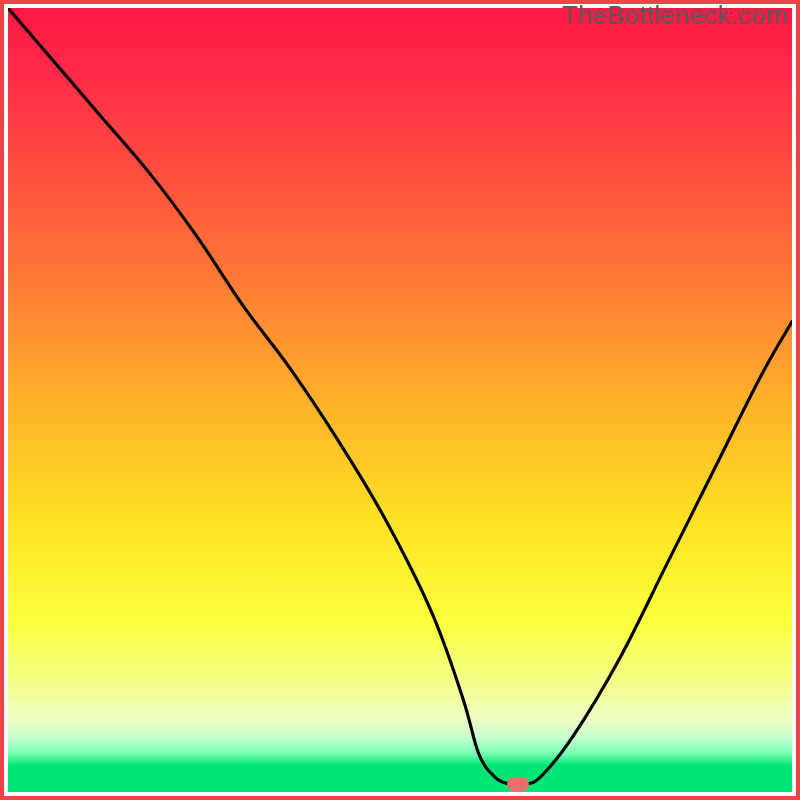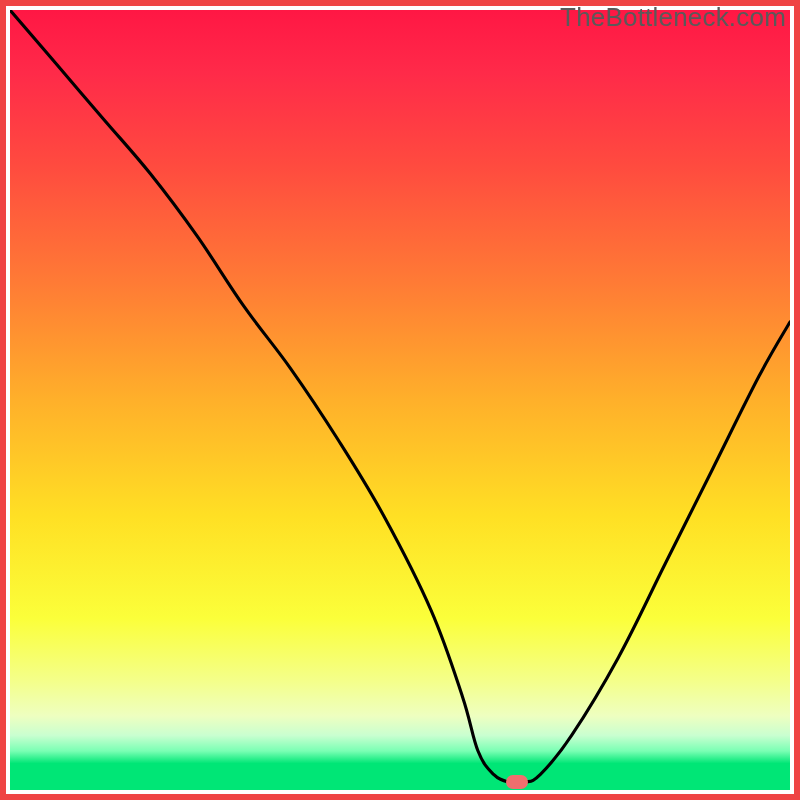--- a/index.html
+++ b/index.html
@@ -9,21 +9,21 @@
     height: 800px;
     font-family: Arial, Helvetica, sans-serif;
     background: #fff;
   }
   .chart-container {
     position: relative;
     width: 800px;
     height: 800px;
     box-sizing: border-box;
     
-    border: 6px solid #ef4444;
+    border: 4px solid #ef4444;
     background: #fff;
   }
   .watermark {
     position: absolute;
     top: -4px;
     right: 8px;
     font-size: 26px;
     color: #5a5a5a;
     font-weight: 500;
     letter-spacing: 0.2px;

